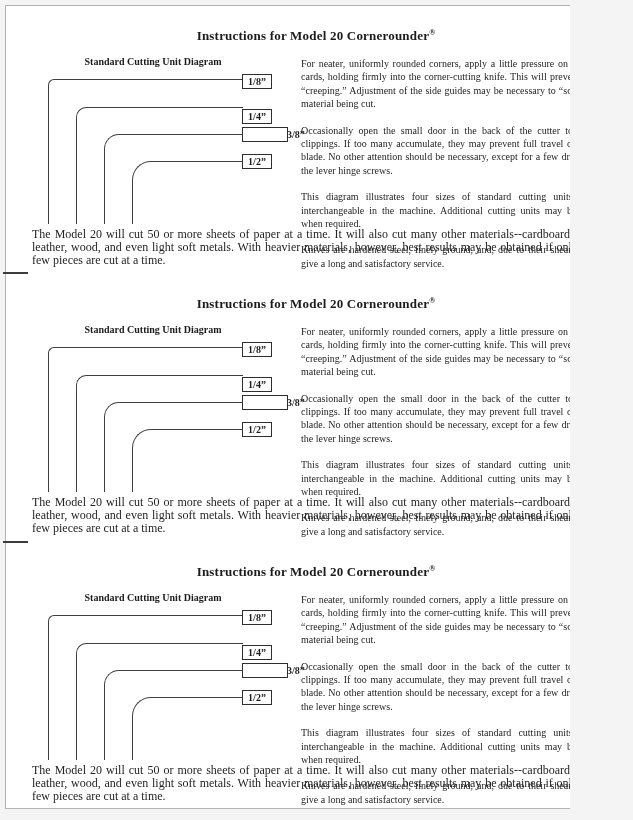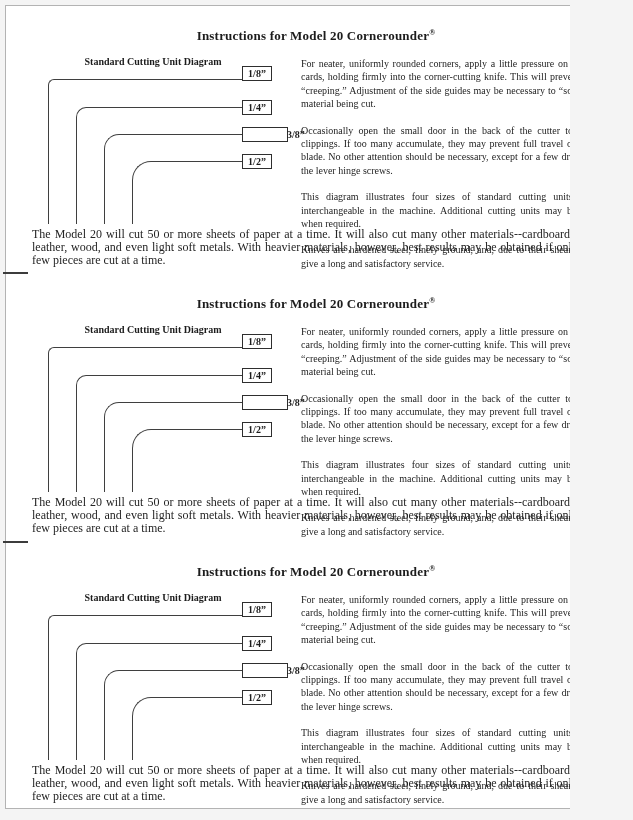--- a/index.html
+++ b/index.html
@@ -73,22 +73,22 @@
     height: 15px;
     box-sizing: border-box;
     border: 1px solid #2e2e2e;
     background: #ffffff;
     font-weight: bold;
     font-size: 10px;
     line-height: 13px;
     text-align: center;
     color: #1c1c1c;
   }
-  .size-box.b1 { top: 60px; }
-  .size-box.b2 { top: 94px; }
+  .size-box.b1 { top: 68px; }
+  .size-box.b2 { top: 103px; }
   .size-box.b3 { top: 121px; padding-left: 44px; }
   .size-box.b4 { top: 148px; }
   .text-col {
     position: absolute;
     left: 281px;
     top: 51px;
     width: 335px;
   }
   .text-col p {
     margin: 0 0 13px 14px;

